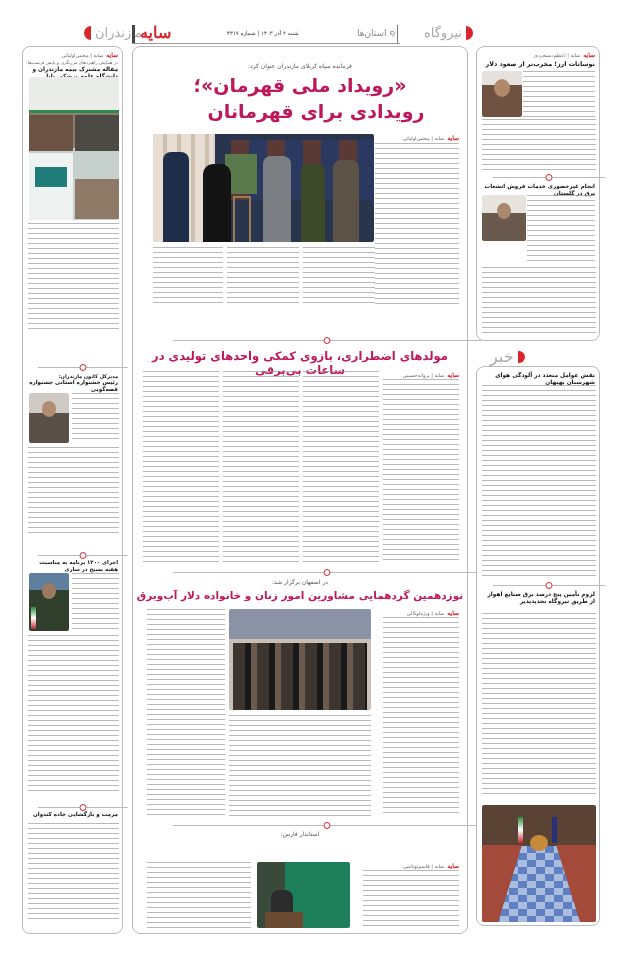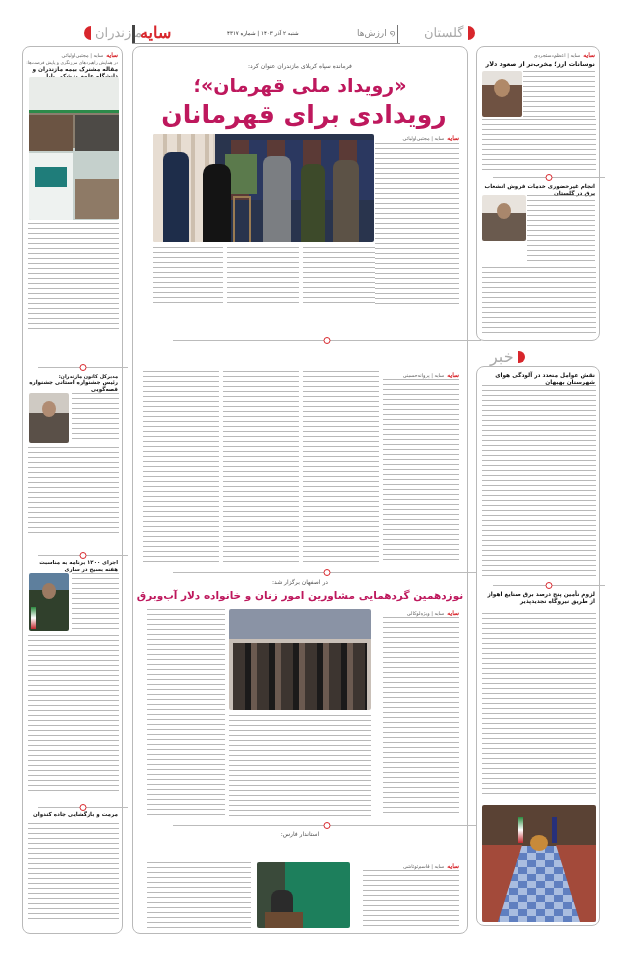--- a/index.html
+++ b/index.html
@@ -26,26 +26,26 @@
 <div class="abs" style="top:25px;left:22px;width:580px;height:20px">
   <div class="abs sect-hdr" style="left:62px;top:0">
     <span>مازندران</span>
     <span class="red-tab" style="transform:scaleX(-1)"></span>
   </div>
   <div class="abs" style="left:110px;top:0;width:3px;height:18px;background:#444"></div>
   <div class="abs" style="left:118px;top:-2px;color:#d8262c;font-size:16px;font-weight:bold;font-family:'DejaVu Serif',serif">سایه</div>
   <div class="abs" style="left:205px;top:5px;font-size:5.5px;color:#333">شنبه ۲ آذر ۱۴۰۳ | شماره ۴۳۱۷</div>
   <div class="abs" style="left:335px;top:3px;font-size:9px;color:#888;display:flex;gap:3px;align-items:center">
     <span style="font-size:9px;color:#888">໑</span>
-    <span>ارزش‌ها</span>
+    <span>استان‌ها</span>
   </div>
   <div class="abs" style="left:375px;top:0;width:1px;height:18px;background:#777"></div>
   <div class="abs sect-hdr" style="left:402px;top:0">
     <span class="red-tab"></span>
-    <span>گلستان</span>
+    <span>نیروگاه</span>
   </div>
   <div class="abs" style="left:110px;top:18px;width:268px;height:1px;background:#999"></div>
 </div>
 
 <div class="abs frame" style="left:22px;top:46px;width:101px;height:888px">
   <div class="abs" style="right:4px;top:4px;width:92px">
     <div class="byline">
         <span class="brand">سایه</span>
         <span>سایه | مجتبی‌اولیائی</span>
       </div>
@@ -88,21 +88,21 @@
       <i></i>
     </div>
   <div class="abs h-small" style="right:4px;top:764px;width:92px;font-size:5.6px">مرمت و بازگشایی جاده کندوان</div>
   <div class="abs lines" style="left:5px;top:776px;width:91px;height:100px"><span style="opacity:0;font-size:1px">رئیس اداره راهداری و حمل‌ونقل جاده‌ای شهرستان چالوس از آغاز عملیات مرمت و بازگشایی جاده کندوان پس از ریزش کوه خبر داد.</span></div>
 </div>
 
 <div class="abs frame" style="left:132px;top:46px;width:336px;height:888px">
 
   <div class="abs kicker" style="left:0;top:15px;width:100%">فرمانده سپاه کربلای مازندران عنوان کرد:</div>
   <div class="abs big-title" style="left:0;top:27px;width:100%;font-size:19px">«رویداد ملی قهرمان»؛</div>
-  <div class="abs big-title" style="left:4px;top:53px;width:100%;font-size:25px">رویدادی برای قهرمانان</div>
+  <div class="abs big-title" style="left:16px;top:53px;width:100%;font-size:19px">رویدادی برای قهرمانان</div>
   <div class="photo" style="left:20px;top:87px;width:221px;height:108px;background:linear-gradient(90deg,#d9cfc4 0 28%,#29344d 28% 100%)">
     <div class="abs" style="left:0;top:0;width:60px;height:108px;background:repeating-linear-gradient(90deg,#e7ddd2 0 10px,#cdbfae 10px 14px)"></div>
     <div class="abs" style="left:78px;top:6px;width:143px;height:60px;background:repeating-linear-gradient(90deg,#5b3a36 0 18px,#2b3860 18px 36px)"></div>
     <div class="abs" style="left:72px;top:20px;width:32px;height:40px;background:#5b7a4c"></div>
     <div class="abs" style="left:10px;top:18px;width:26px;height:90px;background:#1e2d4a;border-radius:8px 8px 0 0"></div>
     <div class="abs" style="left:50px;top:30px;width:28px;height:78px;background:#141414;border-radius:10px 10px 0 0"></div>
     <div class="abs" style="left:110px;top:22px;width:28px;height:86px;background:#7b7e82;border-radius:8px 8px 0 0"></div>
     <div class="abs" style="left:148px;top:30px;width:24px;height:78px;background:#3d4a2a;border-radius:8px 8px 0 0"></div>
     <div class="abs" style="left:180px;top:26px;width:26px;height:82px;background:#5c5246;border-radius:8px 8px 0 0"></div>
     <div class="abs" style="left:80px;top:62px;width:18px;height:46px;border:2px solid #9a7b52;border-bottom:none"></div>
@@ -114,20 +114,21 @@
       </div>
   </div>
   <div class="abs lines" style="right:8px;top:96px;width:84px;height:162px"><span style="opacity:0;font-size:1px">رویداد ملی قهرمان، با تکریم مجاهدت شهید سلیمانی در مسیر پاسداشت سالروز اعلام پایان عمر گروه تکفیری و دستنشانده استکبار یعنی داعش توسط این شهید جبهه اسلام ۲۹ آبان ۱۳۹۶ همزمان با سراسر میهن اسلامی در ساری برگزار شد.</span></div>
   <div class="abs lines" style="left:170px;top:200px;width:72px;height:58px"><span style="opacity:0;font-size:1px">آبان هرسال در تقویم شورای فرهنگی انقلاب به‌عنوان روز قهرمان نام‌گذاری شد. این اتفاق به‌مثابه تحقق یک ایده و کار فرهنگی است که قرار است رنگ ملی بگیرد.</span></div>
   <div class="abs lines" style="left:94px;top:200px;width:72px;height:58px"><span style="opacity:0;font-size:1px">و دانشگاهی موجود است انتظار می‌رود در کتابخانه‌های مدارس و دانشگاه‌ها شاهد معرفی شخصیت‌های قهرمانی باشیم.</span></div>
   <div class="abs lines" style="left:20px;top:200px;width:70px;height:58px"><span style="opacity:0;font-size:1px">قطعاً نوجوانان و جوانان به کتاب روی می‌آورند اگر کتاب حرف و نکته‌ای تازه برای آنها داشته باشد.</span></div>
   <div class="abs sep" style="left:14px;top:293px;width:308px">
       <i></i>
     </div>
 
+  <div class="abs big-title" style="left:0;top:302px;width:100%;font-size:11.5px">مولدهای اضطراری، بازوی کمکی واحدهای تولیدی در ساعات بی‌برقی</div>
   <div class="abs" style="right:8px;top:324px;width:76px">
     <div class="byline">
         <span class="brand">سایه</span>
         <span>سایه | پروانه‌حسینی</span>
       </div>
   </div>
   <div class="abs lines" style="right:8px;top:332px;width:76px;height:185px"><span style="opacity:0;font-size:1px">خاموشی‌های گاه‌وبیگاه و ناخواسته برق در تابستان که در پی ناترازی‌های تولید و مصرف رخ می‌دهد، علاوه‌بر ایجاد مشکل در بخش خانگی و تجاری، صدمات متعددی را بر پیکره واحدهای تولیدی و صنعتگران وارد می‌کند.</span></div>
   <div class="abs lines" style="left:170px;top:324px;width:76px;height:193px"></div>
   <div class="abs lines" style="left:90px;top:324px;width:76px;height:193px"></div>
   <div class="abs lines" style="left:10px;top:324px;width:76px;height:193px"></div>

